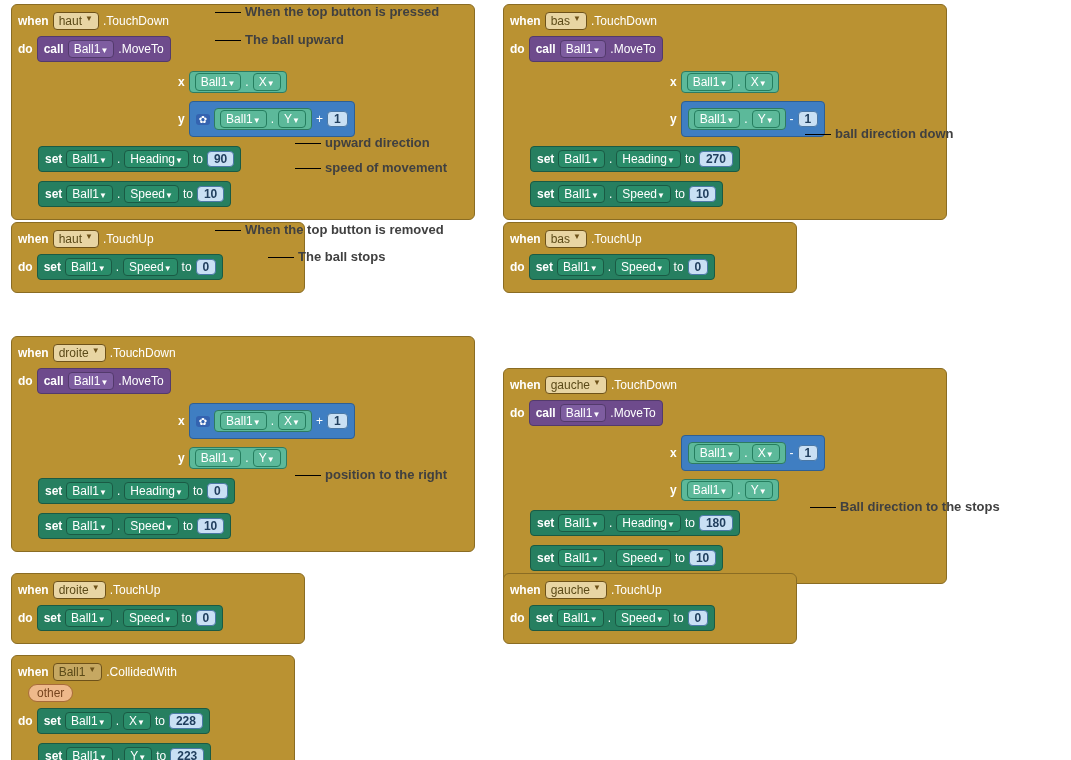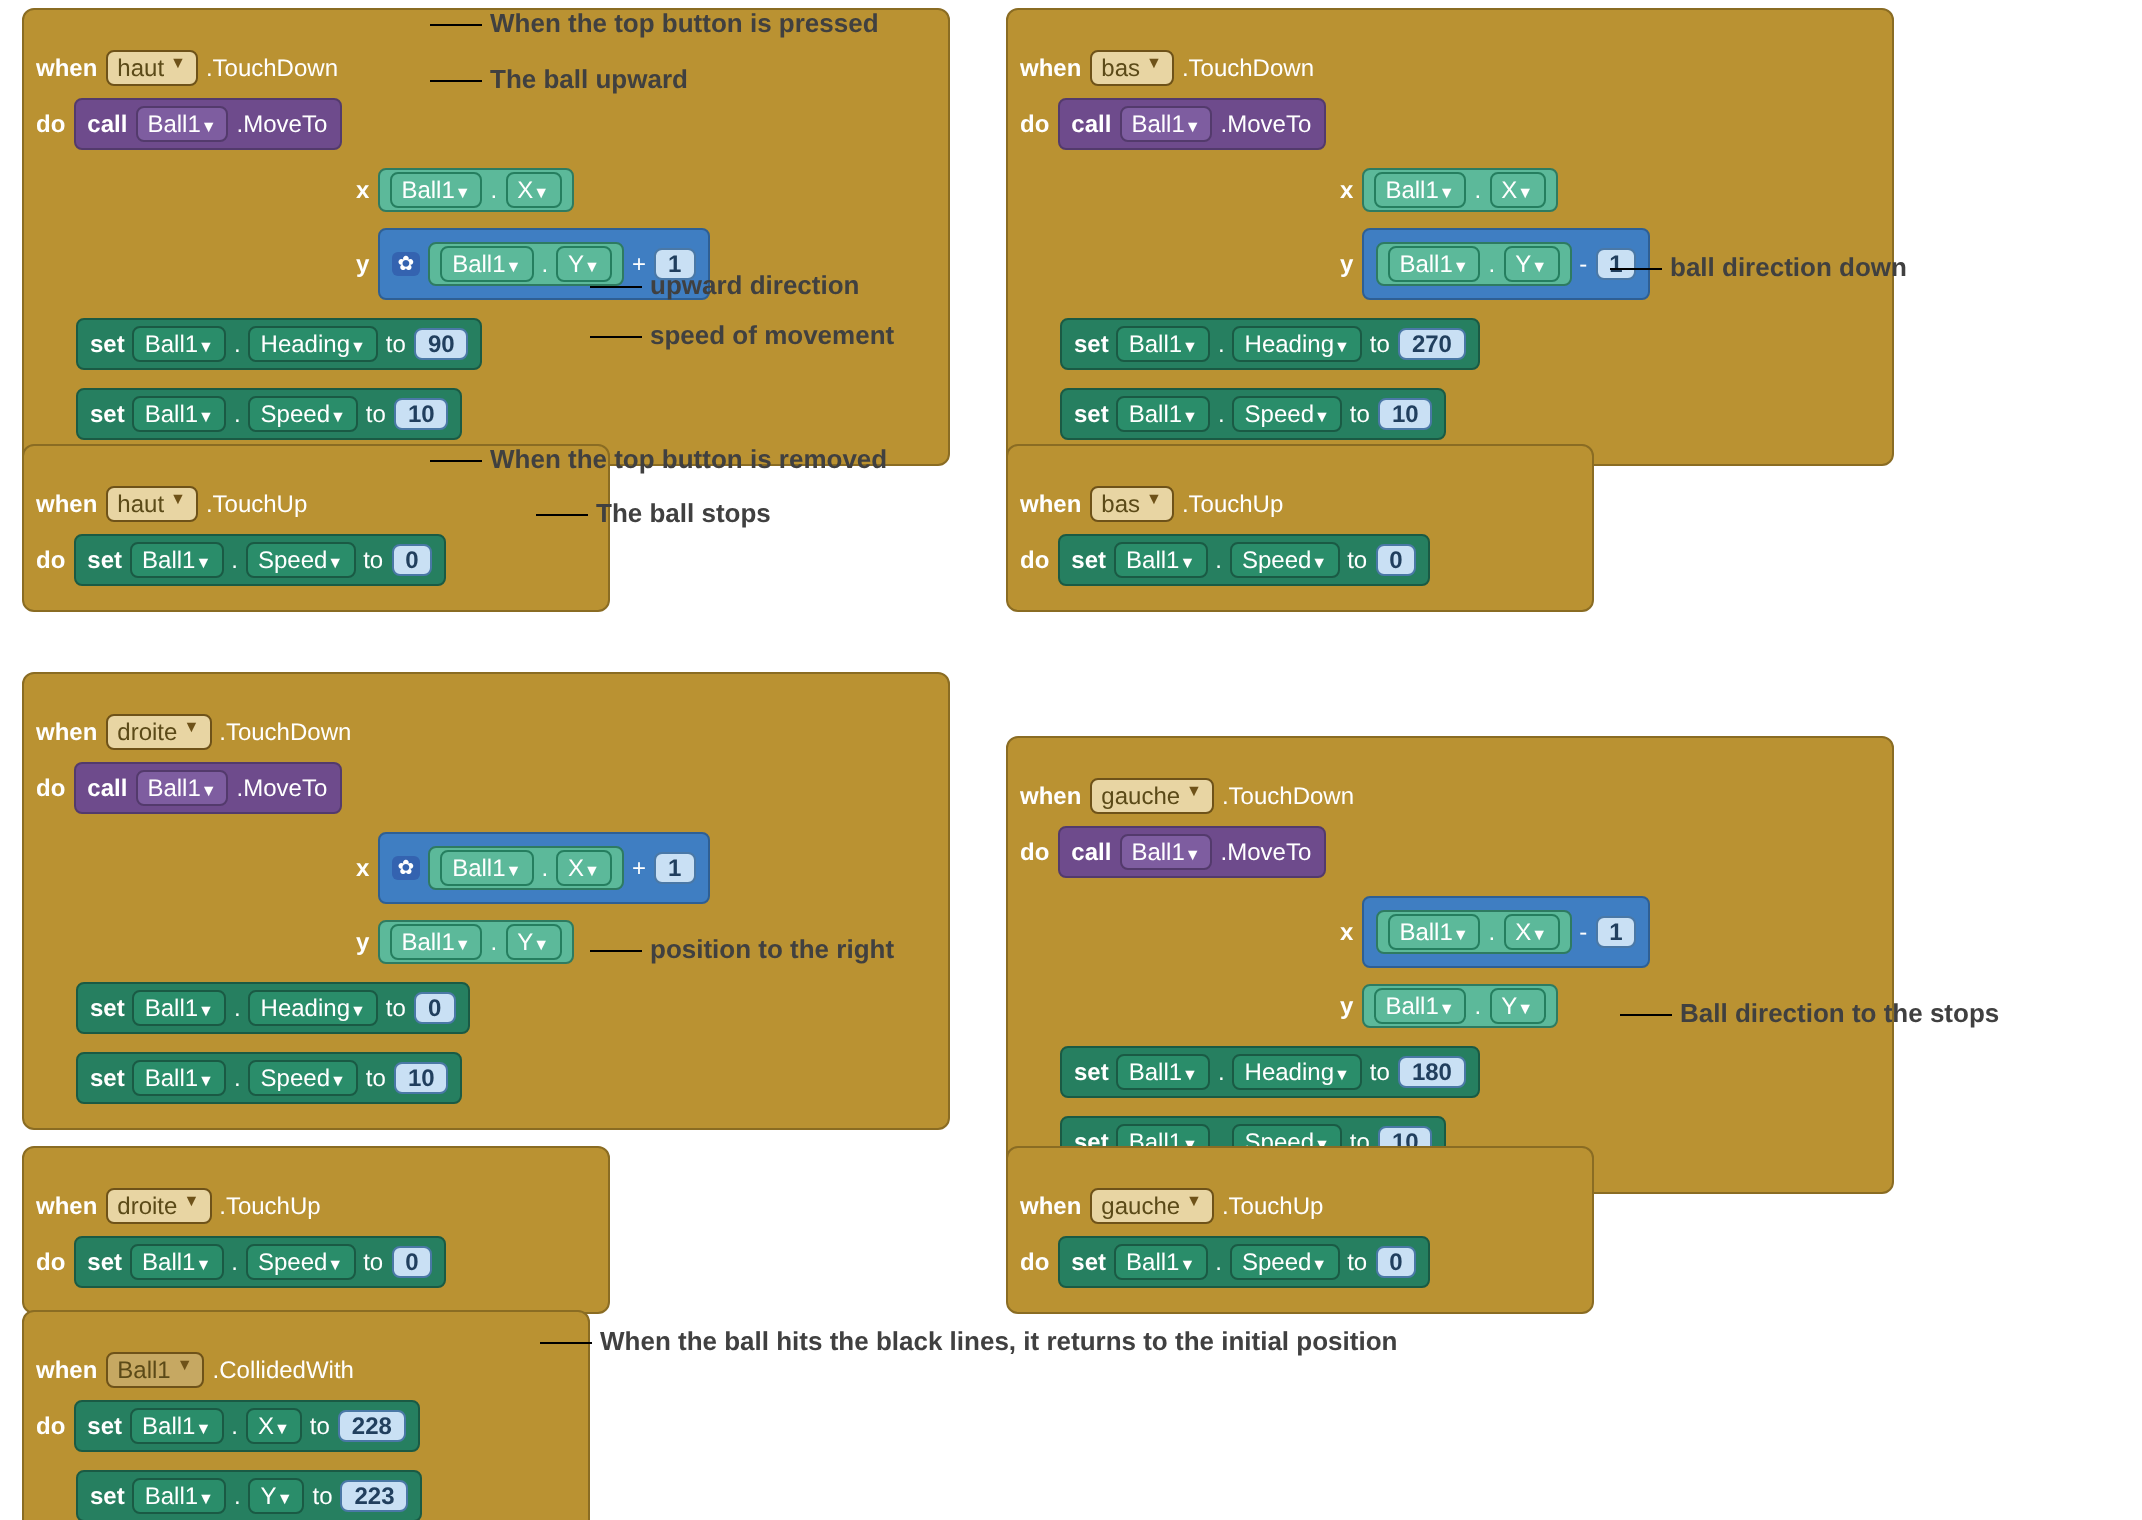--- a/index.html
+++ b/index.html
@@ -1,18 +1,18 @@
 <!DOCTYPE html>
 <html><head>
 <meta charset="utf-8">
 <style>
 body{margin:0;font-family:-apple-system,Segoe UI,Arial,sans-serif;font-size:12px;color:#fff;background:#fff}
 .canvas{position:relative;width:1071px;height:760px}
 .block{position:absolute}
-.olive{background:#ba9232;border:1px solid #8a6c23;border-radius:6px;padding:17px 6px 6px 6px}
+.olive{background:#ba9232;border:1px solid #8a6c23;border-radius:6px;padding:4px 6px 6px 6px}
 .row{display:flex;align-items:center;gap:4px;margin:3px 0;white-space:nowrap}
 .kw{font-weight:bold}
 .dd{background:#e8d5a3;color:#5b4a18;border:1px solid #6e5219;border-radius:4px;padding:1px 5px;display:inline-flex;align-items:flex-start;gap:3px}
 .dd .car{font-size:8px;color:#6e5219}
 .purple{background:#6e4b8c;border:1px solid #533a6c;border-radius:4px;padding:3px 6px}
 .green{background:#267f60;border:1px solid #1a5a44;border-radius:4px;padding:3px 6px}
 .teal{background:#5cb99a;border:1px solid #2e7b61;border-radius:4px;padding:1px 5px}
 .blue{background:#3f7ec2;border:1px solid #2e5f94;border-radius:4px;padding:3px 6px}
 .num{background:#c9e0f4;color:#213f5e;border:1px solid #4a78a6;border-radius:4px;padding:0 6px;font-weight:bold}
 .chip{background:#7e5da0;color:#fff;border:1px solid #533a6c;border-radius:4px;padding:1px 5px}
@@ -368,20 +368,23 @@
 
 <div class="block olive" style="left:11px;top:655px;width:270px">
  <div class="row">
   <span class="kw">when</span>
   <span class="dd" style="background:#c6a862">
           <span>Ball1</span>
           <span class="car">▼</span>
         </span>
   <span>.CollidedWith</span>
  </div>
+ <div class="row" style="margin-left:10px">
+  <span class="param">other</span>
+ </div>
  <div class="row">
   <span class="kw">do</span>
   <span class="green row">
    <span class="kw">set</span>
    <span class="chipg"><span>Ball1</span><span class="car tiny">▼</span></span>
    <span>.</span>
    <span class="chipg"><span>X</span><span class="car tiny">▼</span></span>
    <span>to</span>
    <span class="num">228</span>
   </span>
@@ -390,15 +393,14 @@
   <span class="green row">
    <span class="kw">set</span>
    <span class="chipg"><span>Ball1</span><span class="car tiny">▼</span></span>
    <span>.</span>
    <span class="chipg"><span>Y</span><span class="car tiny">▼</span></span>
    <span>to</span>
    <span class="num">223</span>
   </span>
  </div>
 </div>
-<div class="lbl" style="left:300px;top:663px">When the ball hits the black lines, it returns to the initial position</div>
 
 </div>
 
 </body></html>

